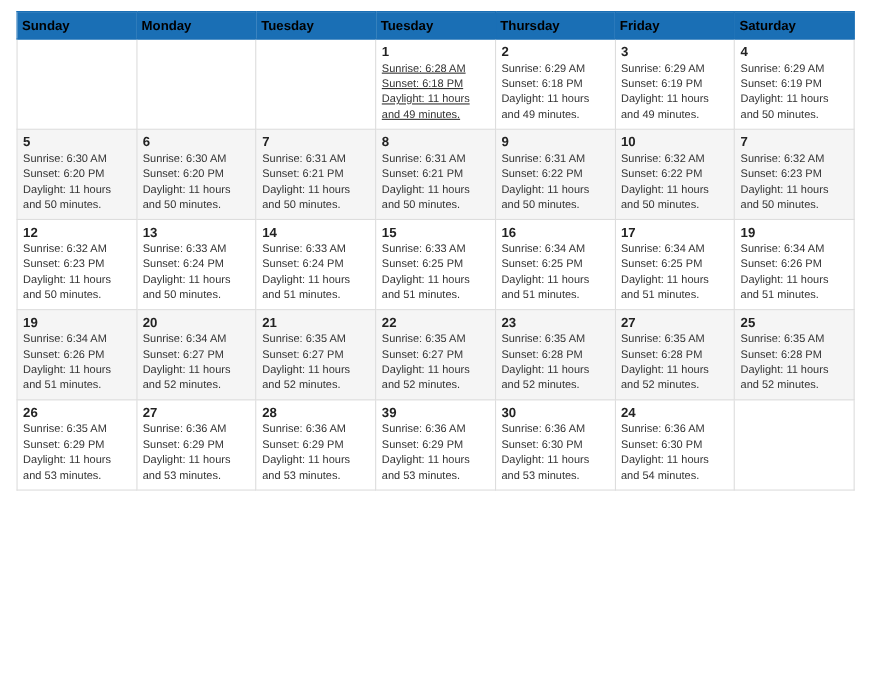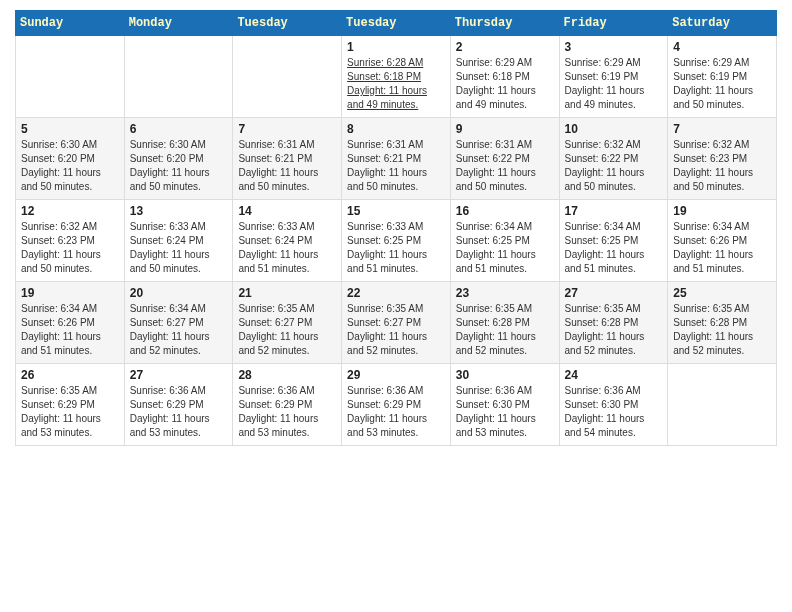--- a/index.html
+++ b/index.html
@@ -53,27 +53,26 @@
       color: #444;
     }
     
     .calendar {
       width: 100%;
       border-collapse: collapse;
       border: 1px solid #ccc;
     }
     .calendar th {
       background: #1a6fb5;
-      color: #fef9c3;
+      color: #000000;
       font-size: 12px;
       font-weight: bold;
       padding: 5px 4px;
       border: 1px solid #1a6fb5;
       text-align: left;
-      font-family: Liberation Mono, monospace;
     }
     .calendar td {
       vertical-align: top;
       border: 1px solid #ddd;
       padding: 4px 5px;
       width: calc(100% / 7);
       height: 82px;
       font-size: 10.5px;
       color: #333;
       background: #fff;
@@ -317,21 +316,21 @@
 and 53 minutes.</div>
           </td>
           <td>
             <span class="day-num">28</span>
             <div class="day-detail" style="white-space: pre-line;">Sunrise: 6:36 AM
 Sunset: 6:29 PM
 Daylight: 11 hours
 and 53 minutes.</div>
           </td>
           <td>
-            <span class="day-num">29</span>
+            <span class="day-num">39</span>
             <div class="day-detail" style="white-space: pre-line;">Sunrise: 6:36 AM
 Sunset: 6:29 PM
 Daylight: 11 hours
 and 53 minutes.</div>
           </td>
           <td>
             <span class="day-num">30</span>
             <div class="day-detail" style="white-space: pre-line;">Sunrise: 6:36 AM
 Sunset: 6:30 PM
 Daylight: 11 hours

